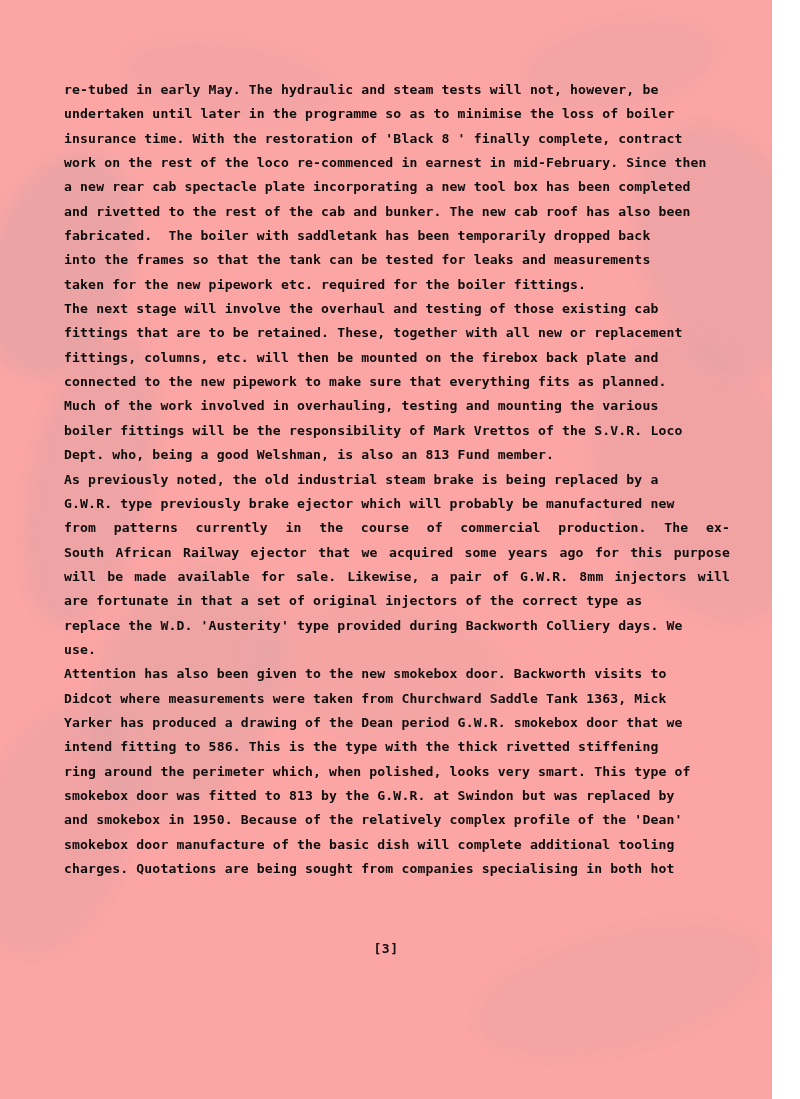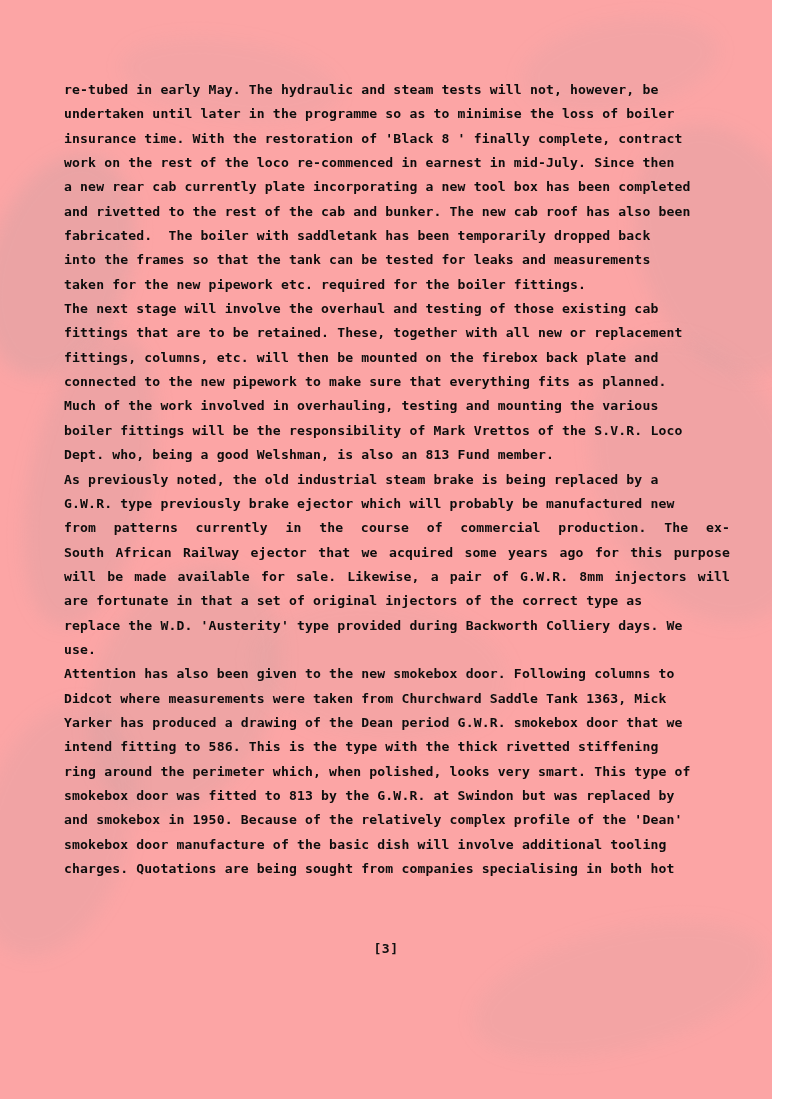--- a/index.html
+++ b/index.html
@@ -96,47 +96,47 @@
   <div class="smudge s6"></div>
   <div class="smudge s7"></div>
   <div class="smudge s8"></div>
   <div class="smudge s9"></div>
   <div class="smudge s10"></div>
 
   <div class="body-text">
     <div class="line">re-tubed in early May. The hydraulic and steam tests will not, however, be</div>
     <div class="line">undertaken until later in the programme so as to minimise the loss of boiler</div>
     <div class="line">insurance time. With the restoration of 'Black 8 ' finally complete, contract</div>
-    <div class="line">work on the rest of the loco re-commenced in earnest in mid-July. Since then</div>
-    <div class="line">a new rear cab currently plate incorporating a new tool box has been completed</div>
+    <div class="line">work on the rest of the loco re-commenced in earnest in mid-February. Since then</div>
+    <div class="line">a new rear cab spectacle plate incorporating a new tool box has been completed</div>
     <div class="line">and rivetted to the rest of the cab and bunker. The new cab roof has also been</div>
     <div class="line">fabricated.  The boiler with saddletank has been temporarily dropped back</div>
     <div class="line">into the frames so that the tank can be tested for leaks and measurements</div>
     <div class="line">taken for the new pipework etc. required for the boiler fittings.</div>
     <div class="line">The next stage will involve the overhaul and testing of those existing cab</div>
     <div class="line">fittings that are to be retained. These, together with all new or replacement</div>
     <div class="line">fittings, columns, etc. will then be mounted on the firebox back plate and</div>
     <div class="line">connected to the new pipework to make sure that everything fits as planned.</div>
     <div class="line">Much of the work involved in overhauling, testing and mounting the various</div>
     <div class="line">boiler fittings will be the responsibility of Mark Vrettos of the S.V.R. Loco</div>
     <div class="line">Dept. who, being a good Welshman, is also an 813 Fund member.</div>
     <div class="line">As previously noted, the old industrial steam brake is being replaced by a</div>
     <div class="line">G.W.R. type previously brake ejector which will probably be manufactured new</div>
     <div class="line just wide">from patterns currently in the course of commercial production. The ex-</div>
     <div class="line just wide2">South African Railway ejector that we acquired some years ago for this purpose</div>
     <div class="line just wide3">will be made available for sale. Likewise, a pair of G.W.R. 8mm injectors will</div>
     <div class="line">are fortunate in that a set of original injectors of the correct type as</div>
     <div class="line">replace the W.D. 'Austerity' type provided during Backworth Colliery days. We</div>
     <div class="line">use.</div>
-    <div class="line">Attention has also been given to the new smokebox door. Following columns to</div>
+    <div class="line">Attention has also been given to the new smokebox door. Backworth visits to</div>
     <div class="line">Didcot where measurements were taken from Churchward Saddle Tank 1363, Mick</div>
     <div class="line">Yarker has produced a drawing of the Dean period G.W.R. smokebox door that we</div>
     <div class="line">intend fitting to 586. This is the type with the thick rivetted stiffening</div>
     <div class="line">ring around the perimeter which, when polished, looks very smart. This type of</div>
     <div class="line">smokebox door was fitted to 813 by the G.W.R. at Swindon but was replaced by</div>
     <div class="line">and smokebox in 1950. Because of the relatively complex profile of the 'Dean'</div>
-    <div class="line">smokebox door manufacture of the basic dish will involve additional tooling</div>
+    <div class="line">smokebox door manufacture of the basic dish will complete additional tooling</div>
     <div class="line">charges. Quotations are being sought from companies specialising in both hot</div>
   </div>
 
   <div class="page-number">[3]</div>
 
 </div>
 
 </body></html>

